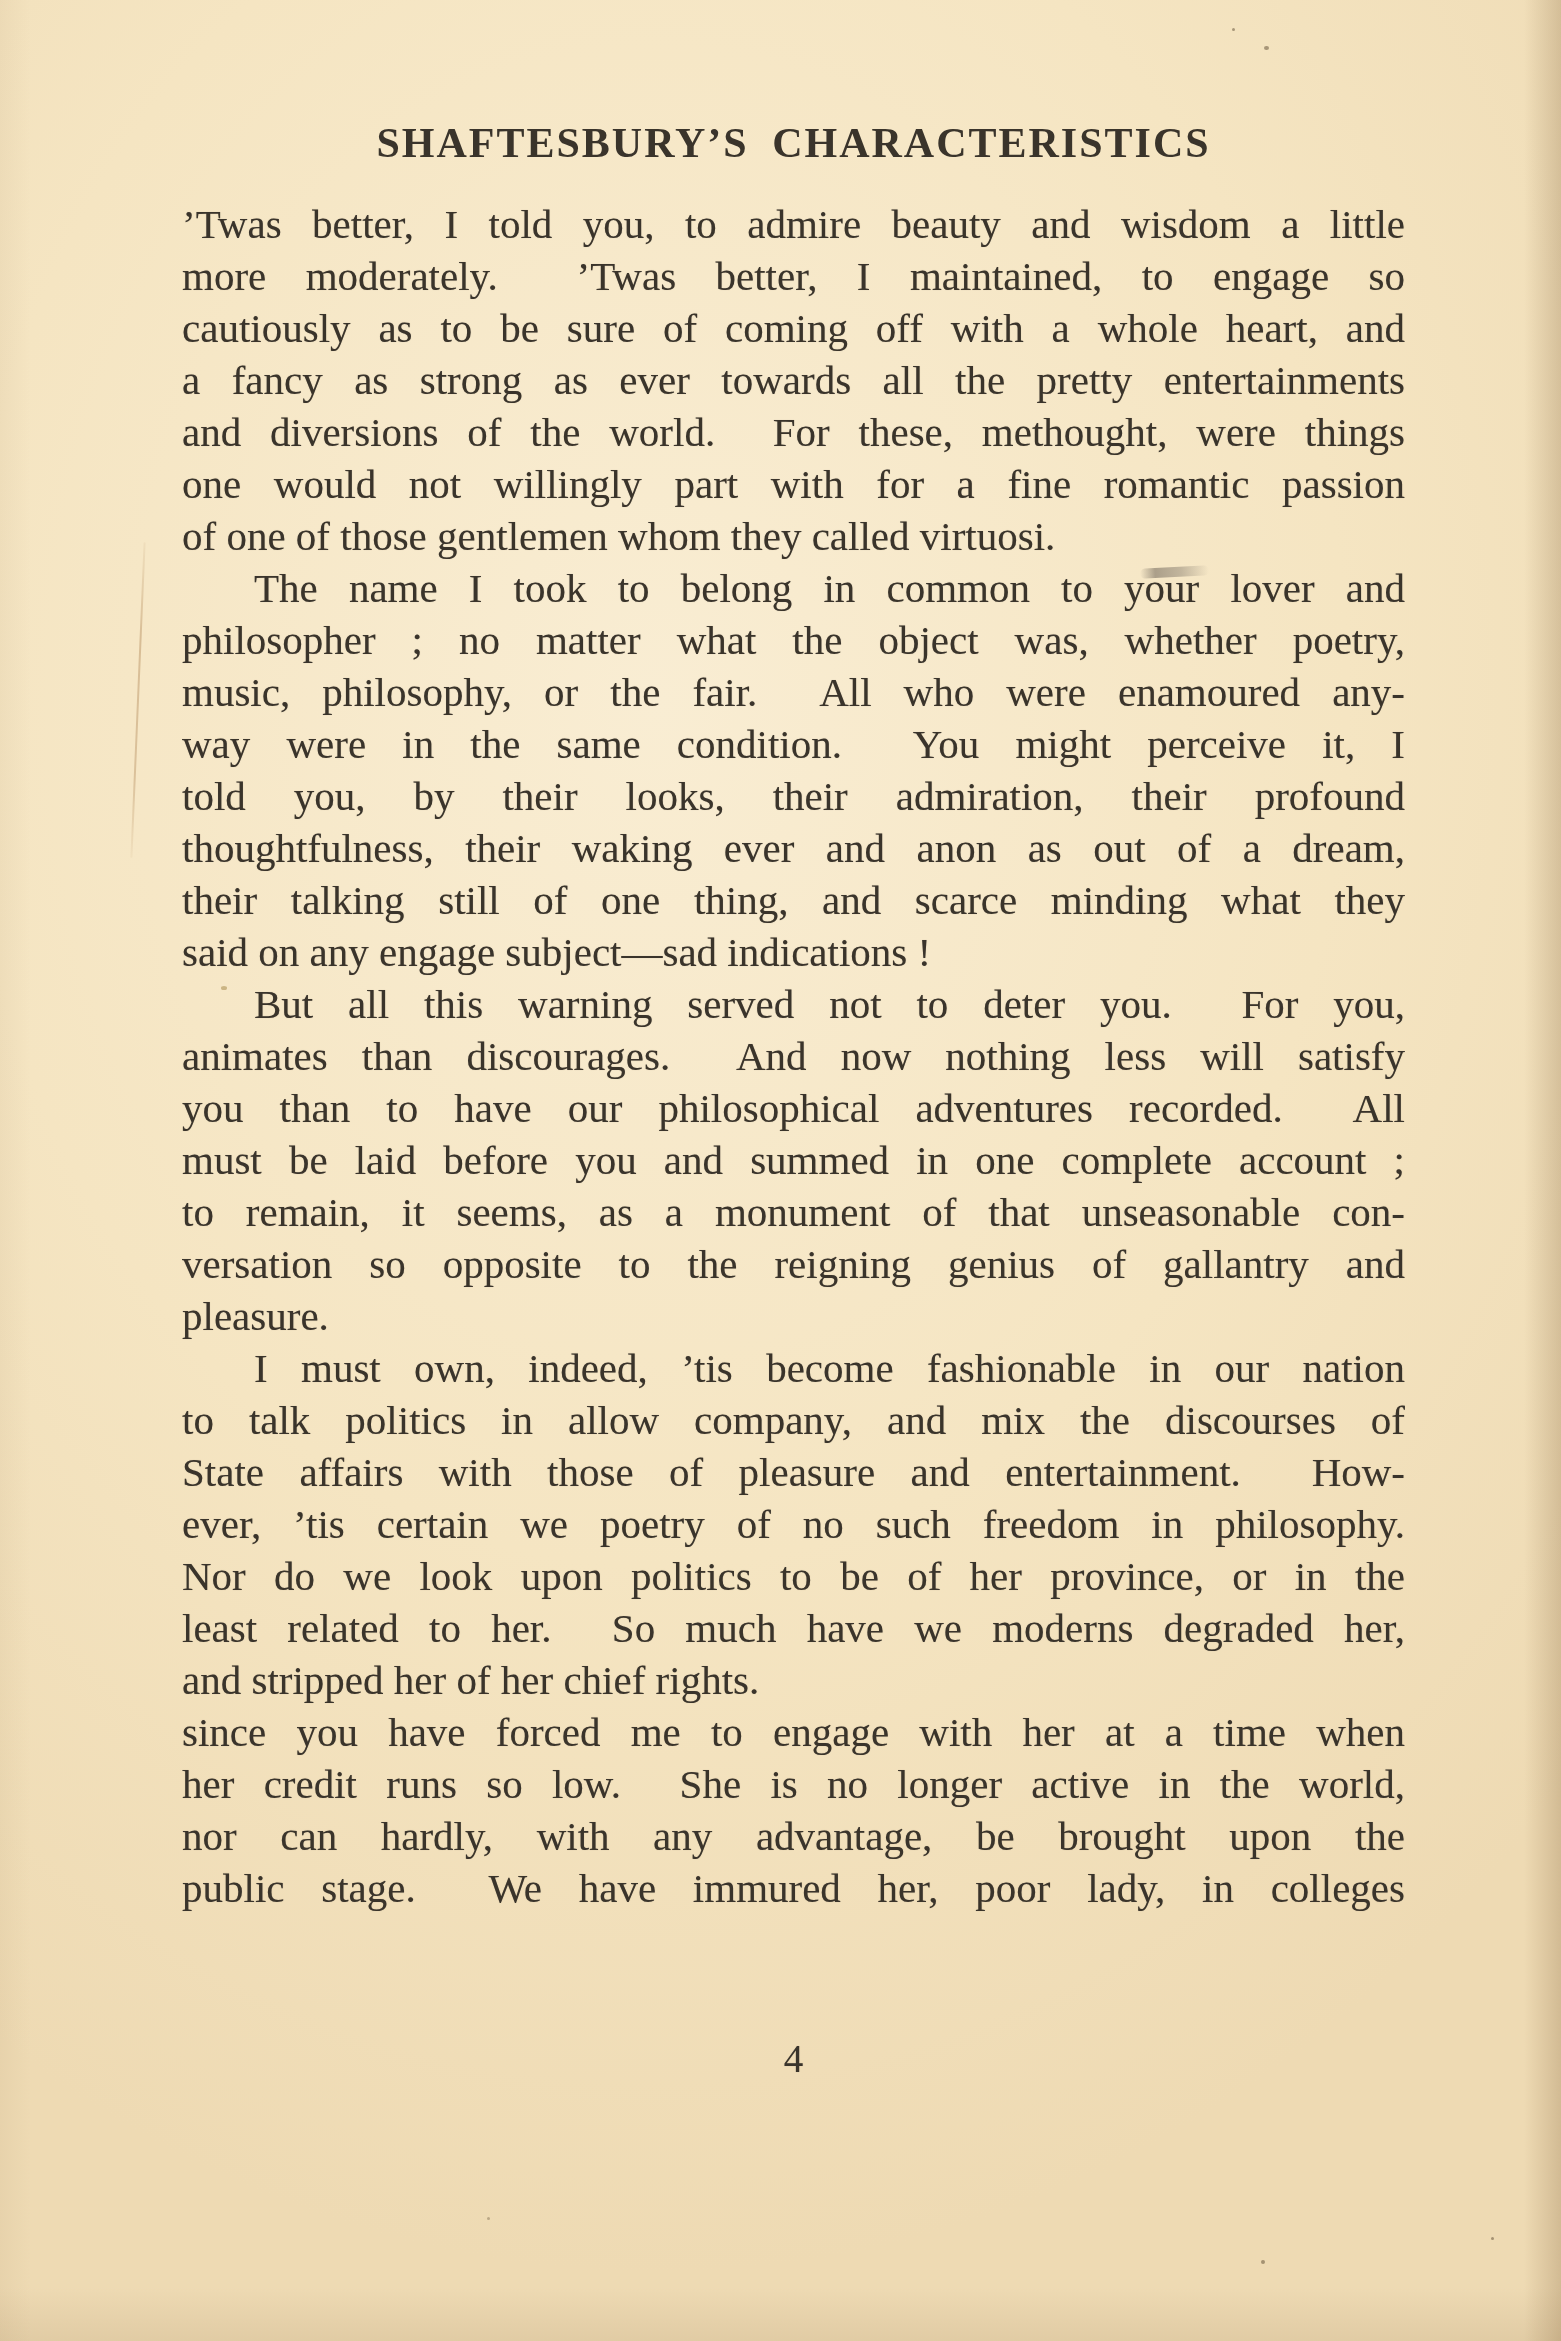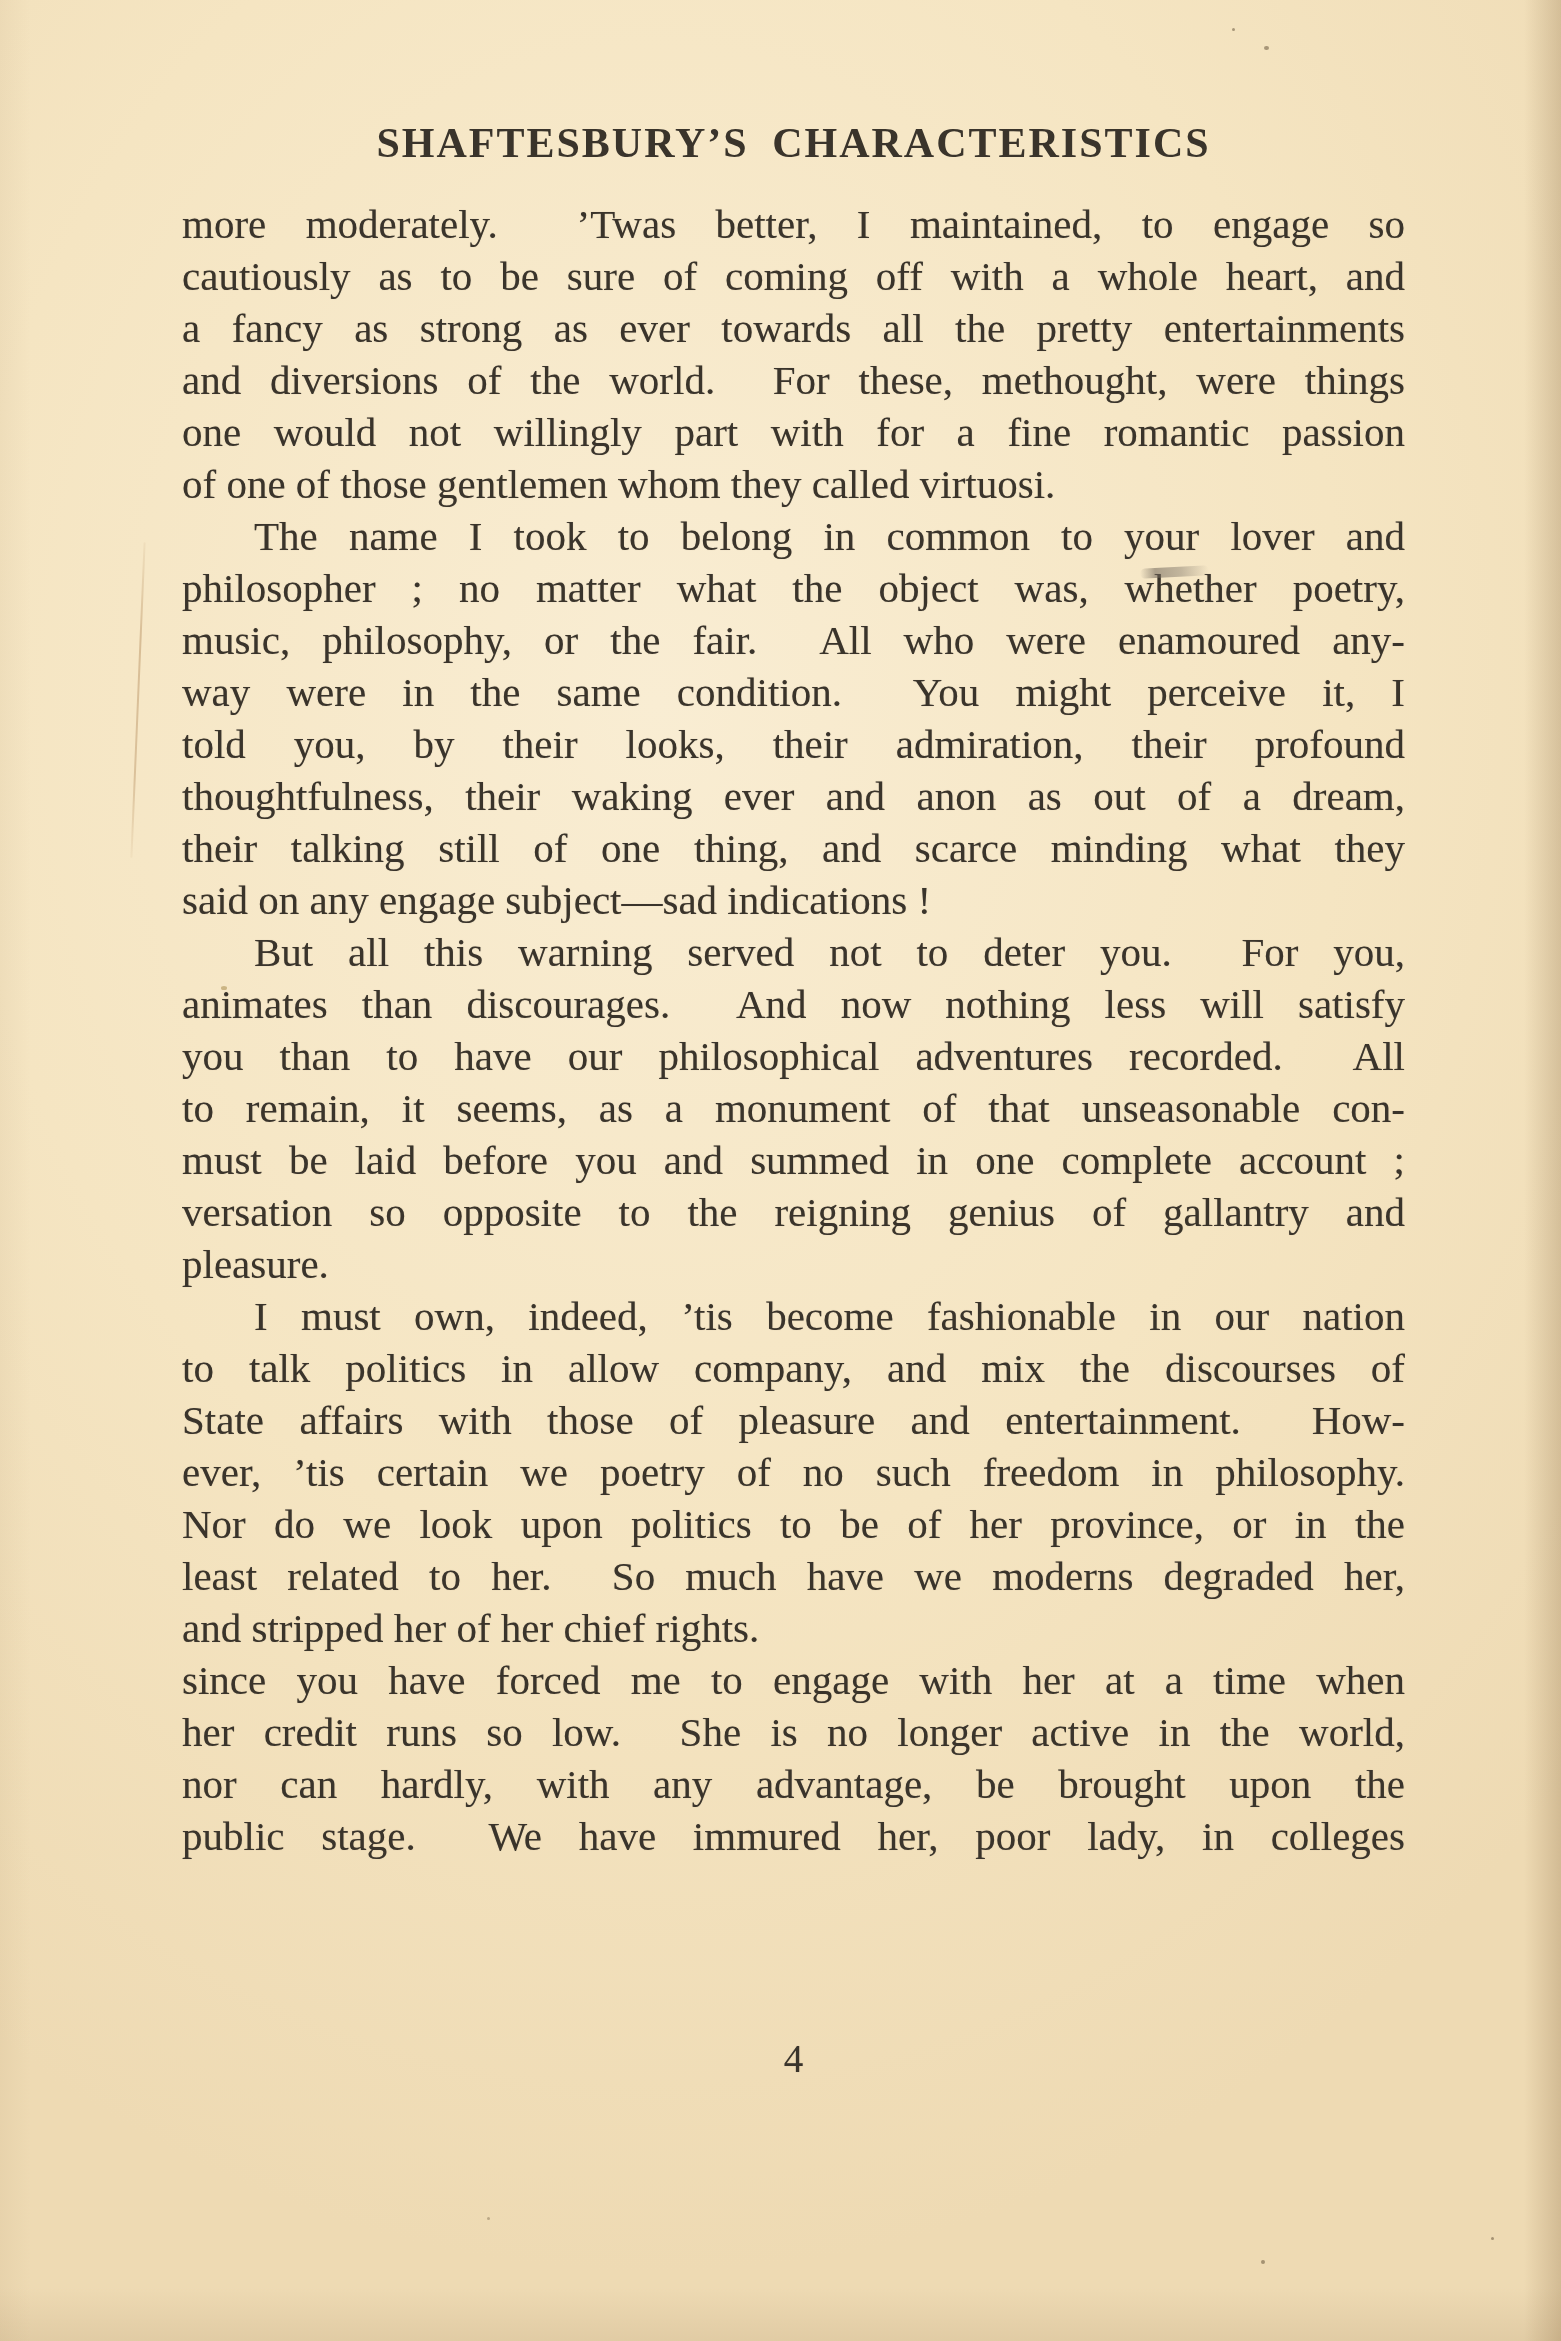--- a/index.html
+++ b/index.html
@@ -64,20 +64,21 @@
   .speck.s6 { left:487px;  top:2217px; width:3.1px; height:3.1px; background:rgba(92,74,50,0.35); }
 </style>
 </head>
 <body>
 
 <div class="page">
   <div class="title">SHAFTESBURY’S CHARACTERISTICS</div>
 
   <div class="text-block">
       <div>
+        <div class="line just">’Twas better, I told you, to admire beauty and wisdom a little</div>
         <div class="line just">more moderately.&nbsp; ’Twas better, I maintained, to engage so</div>
         <div class="line just">cautiously as to be sure of coming off with a whole heart, and</div>
         <div class="line just">a fancy as strong as ever towards all the pretty entertainments</div>
         <div class="line just">and diversions of the world.&nbsp; For these, methought, were things</div>
         <div class="line just">one would not willingly part with for a fine romantic passion</div>
         <div class="line flush">of one of those gentlemen whom they called virtuosi.</div>
       </div>
       <div>
         <div class="line just indent">The name I took to belong in common to your lover and</div>
         <div class="line just">philosopher ; no matter what the object was, whether poetry,</div>
@@ -85,22 +86,22 @@
         <div class="line just">way were in the same condition.&nbsp; You might perceive it, I</div>
         <div class="line just">told you, by their looks, their admiration, their profound</div>
         <div class="line just">thoughtfulness, their waking ever and anon as out of a dream,</div>
         <div class="line just">their talking still of one thing, and scarce minding what they</div>
         <div class="line flush">said on any engage subject—sad indications !</div>
       </div>
       <div>
         <div class="line just indent">But all this warning served not to deter you.&nbsp; For you,</div>
         <div class="line just">animates than discourages.&nbsp; And now nothing less will satisfy</div>
         <div class="line just">you than to have our philosophical adventures recorded.&nbsp; All</div>
+        <div class="line just">must be laid before you and summed in one complete account ;</div>
         <div class="line just">to remain, it seems, as a monument of that unseasonable con-</div>
-        <div class="line just">must be laid before you and summed in one complete account ;</div>
         <div class="line just">versation so opposite to the reigning genius of gallantry and</div>
         <div class="line flush">pleasure.</div>
       </div>
       <div>
         <div class="line just indent">I must own, indeed, ’tis become fashionable in our nation</div>
         <div class="line just">to talk politics in allow company, and mix the discourses of</div>
         <div class="line just">State affairs with those of pleasure and entertainment.&nbsp; How-</div>
         <div class="line just">ever, ’tis certain we poetry of no such freedom in philosophy.</div>
         <div class="line just">Nor do we look upon politics to be of her province, or in the</div>
         <div class="line just">least related to her.&nbsp; So much have we moderns degraded her,</div>

